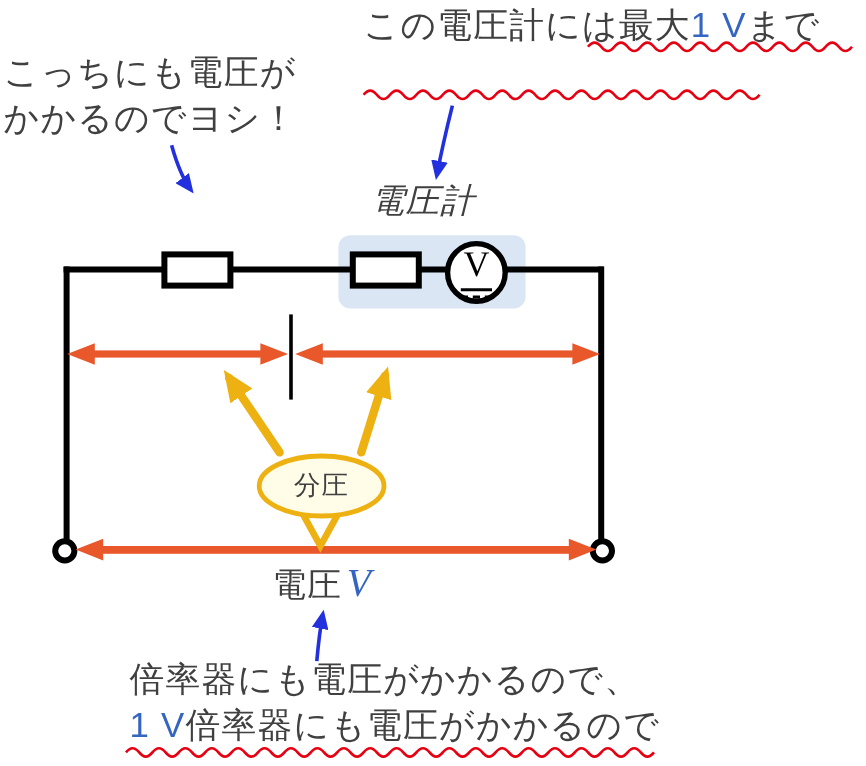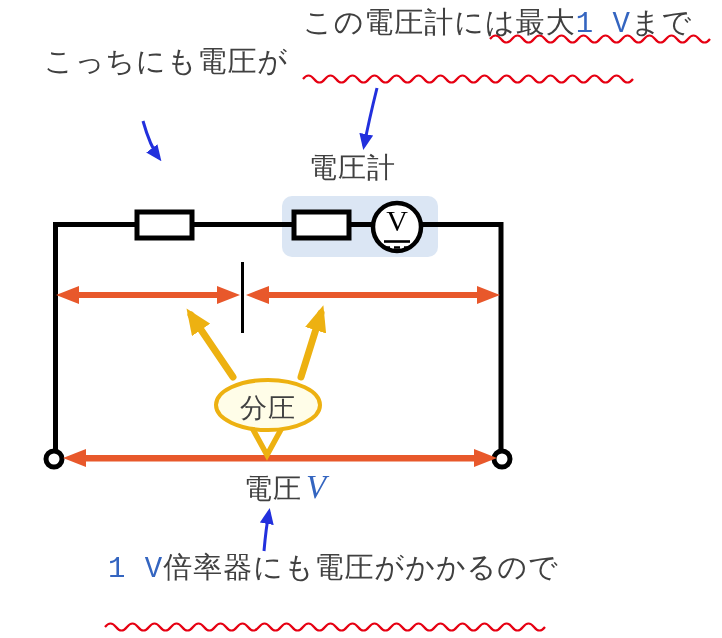--- a/index.html
+++ b/index.html
@@ -5,21 +5,21 @@
   html,body{margin:0;padding:0;background:#fff;}
   #stage{
     position:relative;width:722px;height:638px;background:#fff;overflow:hidden;
     font-family:"Liberation Sans","DejaVu Sans",sans-serif;color:var(--c-text);
   }
   #stage svg{position:absolute;left:0;top:0;}
   .txt{position:absolute;white-space:nowrap;}
   .note{font-size:29px;line-height:38px;letter-spacing:1px;color:var(--c-text);}
   .lbl{font-size:28px;color:var(--c-text);letter-spacing:1px;}
   .red{color:var(--c-red);}
-  .mathv{font-family:Liberation Mono, monospace;color:var(--c-math);}
+  .mathv{font-family:Liberation Sans, sans-serif;color:var(--c-math);}
   .mathit{font-family:"Liberation Serif","DejaVu Serif",serif;font-style:italic;color:var(--c-math);}
   .meter-v{font-family:"Liberation Serif","DejaVu Serif",serif;color:#000;}
 </style>
 </head>
 <body>
 
 <div id="stage">
 
   <svg width="722" height="638" viewBox="0 0 722 638">
     <defs>
@@ -83,36 +83,38 @@
       <path d="M264,551 Q266,528 269,512" marker-end="url(#m-blue)"></path>
     </g>
 
     <g stroke="var(--c-red)" stroke-width="2.2" fill="none">
       <path d="M490,39 q5.5,-7 11,0 t11,0 t11,0 t11,0 t11,0 t11,0 t11,0 t11,0 t11,0 t11,0 t11,0 t11,0 t11,0 t11,0 t11,0 t11,0 t11,0 t11,0 t11,0 t11,0"></path>
       <path d="M303,79 q5.5,-7 11,0 t11,0 t11,0 t11,0 t11,0 t11,0 t11,0 t11,0 t11,0 t11,0 t11,0 t11,0 t11,0 t11,0 t11,0 t11,0 t11,0 t11,0 t11,0 t11,0 t11,0 t11,0 t11,0 t11,0 t11,0 t11,0 t11,0 t11,0 t11,0 t11,0"></path>
       <path d="M105,627 q5.5,-7 11,0 t11,0 t11,0 t11,0 t11,0 t11,0 t11,0 t11,0 t11,0 t11,0 t11,0 t11,0 t11,0 t11,0 t11,0 t11,0 t11,0 t11,0 t11,0 t11,0 t11,0 t11,0 t11,0 t11,0 t11,0 t11,0 t11,0 t11,0 t11,0 t11,0 t11,0 t11,0 t11,0 t11,0 t11,0 t11,0 t11,0 t11,0 t11,0 t11,0"></path>
     </g>
   </svg>
 
-  <div class="txt note" style="left:3px;top:42px;margin-left:41px;">
+  <div class="txt note" style="left:3px;top:42px;">
     <div>こっちにも電圧が</div>
+    <div>かかるのでヨシ！</div>
   </div>
 
   <div class="txt note" style="left:303px;top:3px;">
     <div><span>この電圧計には最大</span><span class="mathv">1 V</span><span>まで</span></div>
   </div>
 
 
-  <div class="txt lbl" style="left:309px;top:149px;">電圧計</div>
+  <div class="txt lbl" style="left:309px;top:149px;font-style:italic;">電圧計</div>
 
   <div class="txt meter-v" style="left:383px;top:204px;width:28px;text-align:center;font-size:30px;">V</div>
 
-  <div class="txt lbl" style="left:217px;top:390px;width:102px;text-align:center;font-size:27px;">分圧</div>
+  <div class="txt lbl" style="left:217px;top:390px;width:102px;text-align:center;font-size:22px;">分圧</div>
 
-  <div class="txt" style="left:244px;top:469px;">
+  <div class="txt" style="left:227px;top:469px;">
     <span class="lbl">電圧</span><span class="mathit" style="font-size:33px;margin-left:4px;">V</span>
   </div>
 
   <div class="txt note" style="left:108px;top:548px;">
+    <div>倍率器にも電圧がかかるので、</div>
     <div><span class="mathv">1 V</span><span>倍率器にも電圧がかかるので</span></div>
   </div>
 
 </div>
 
 </body></html>

